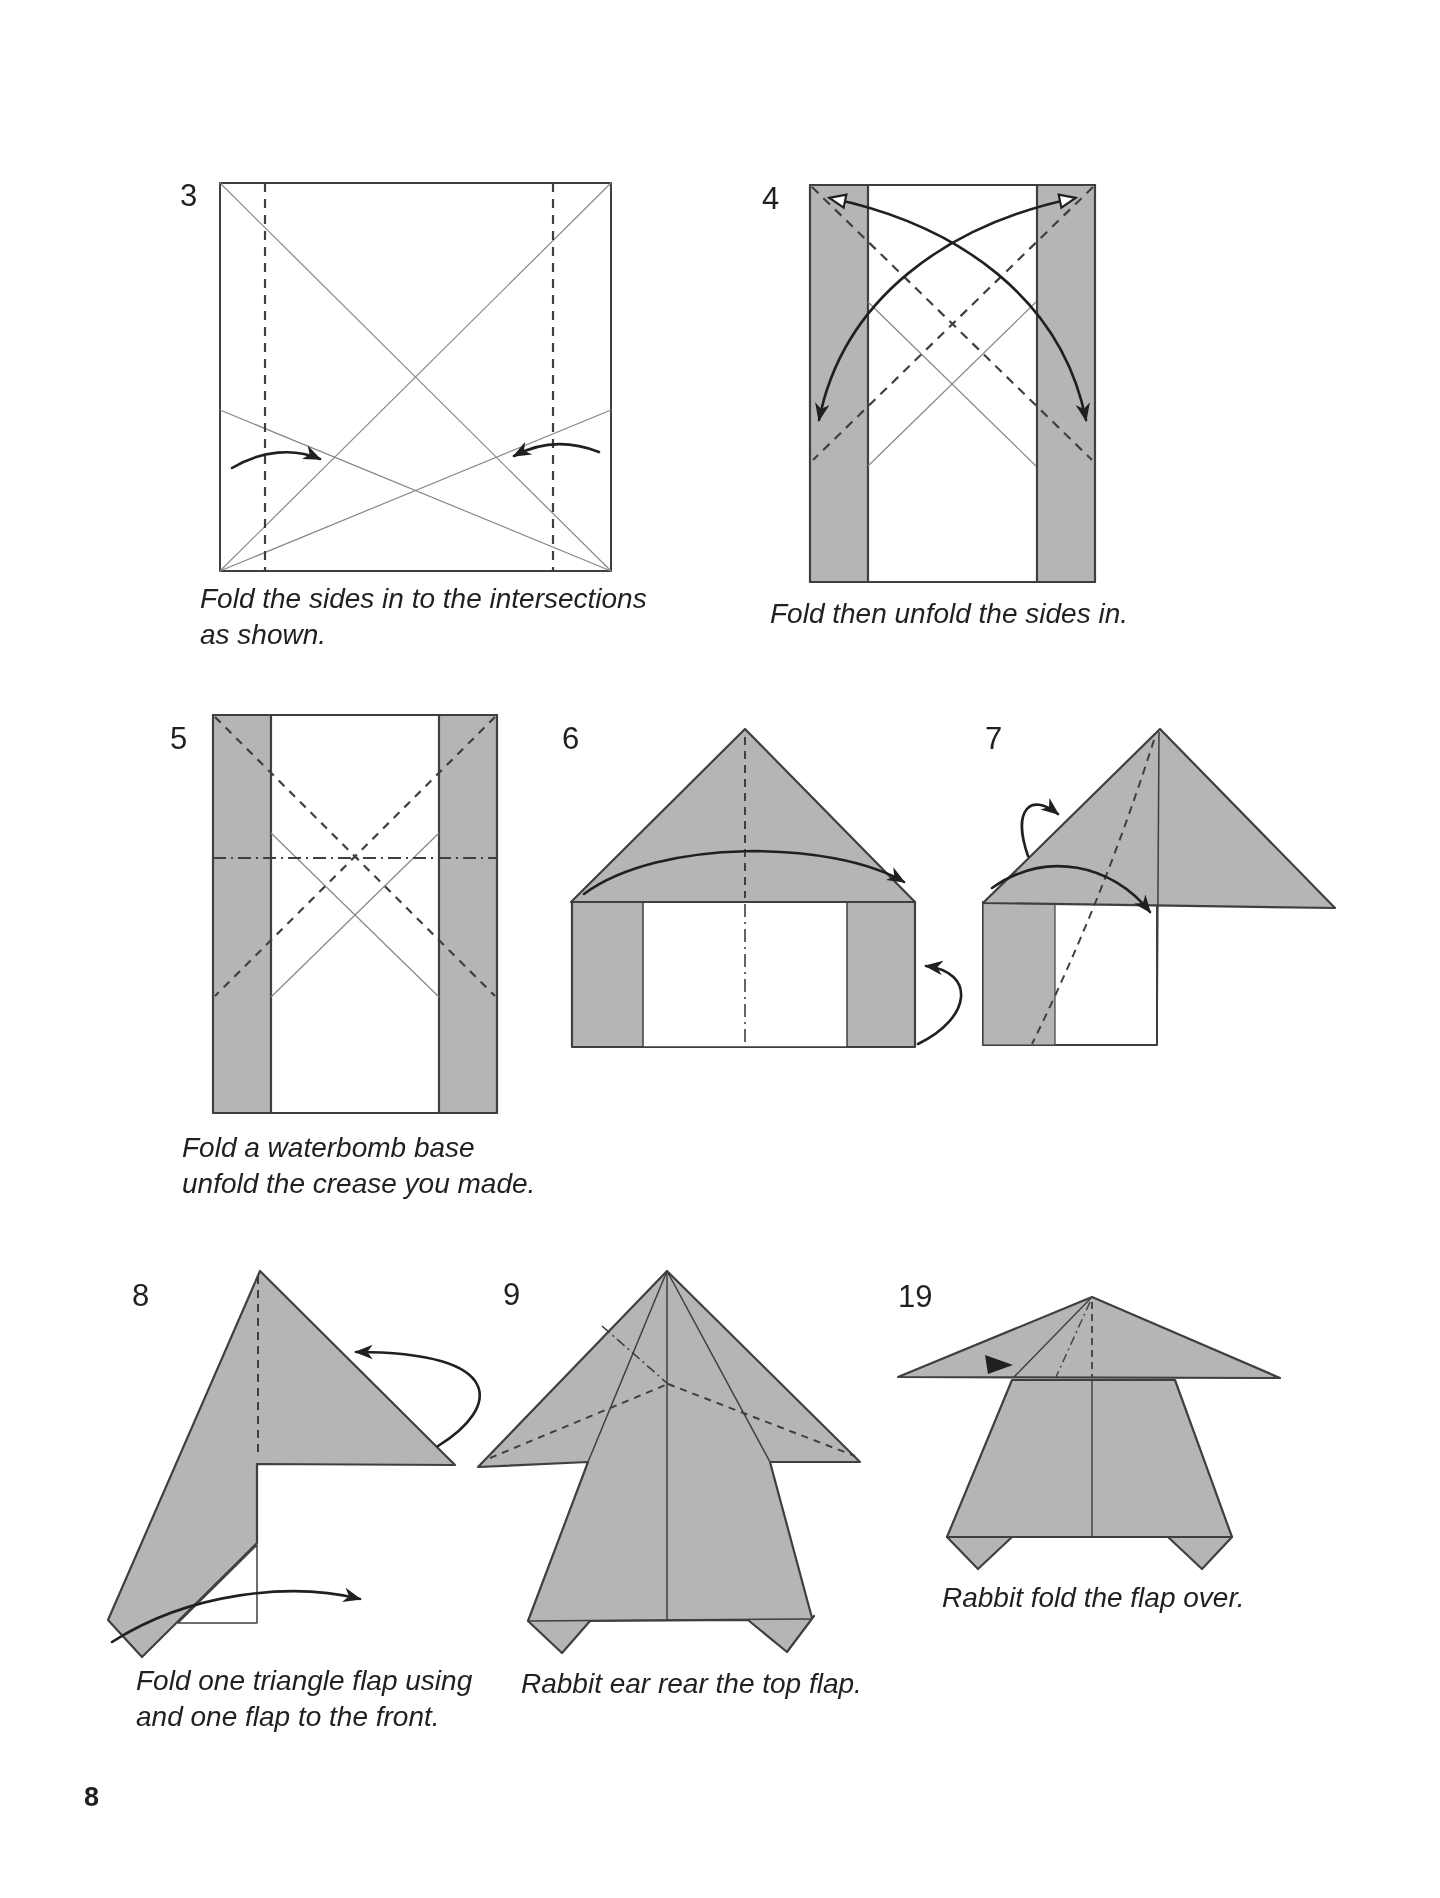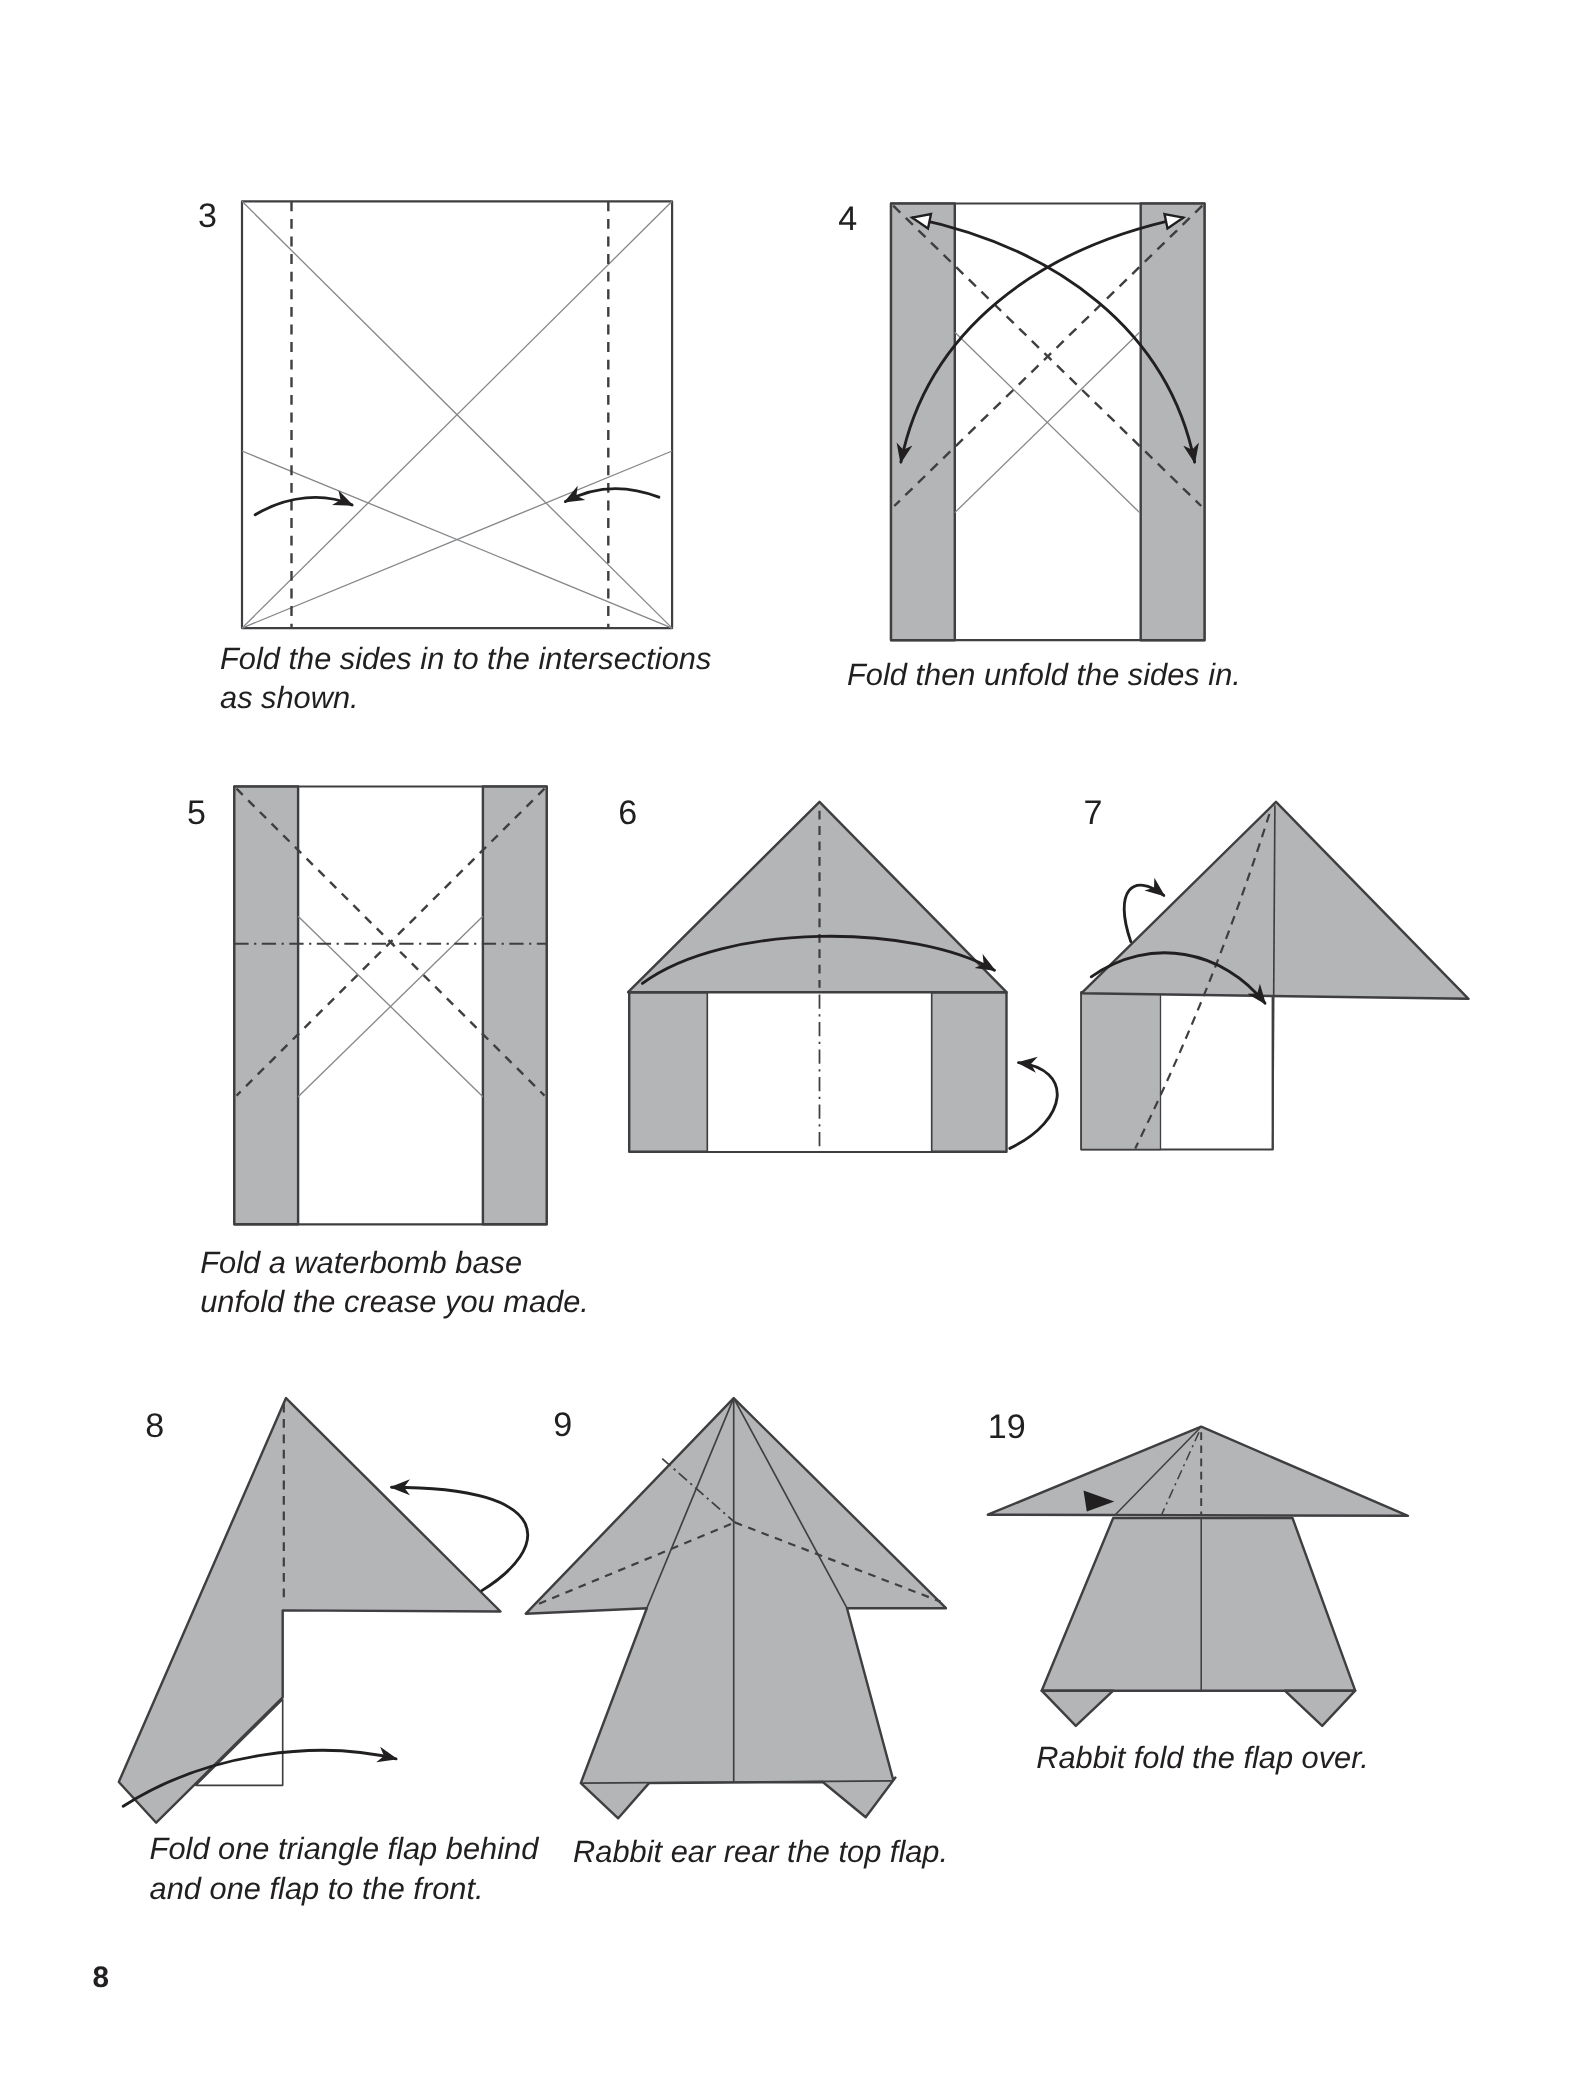--- a/index.html
+++ b/index.html
@@ -171,19 +171,19 @@
   <div class="step-num" style="left:985px;top:723px">7</div>
   <div class="step-num" style="left:132px;top:1280px">8</div>
   <div class="step-num" style="left:503px;top:1279px">9</div>
   <div class="step-num" style="left:898px;top:1281px">19</div>
 
   <div class="caption" style="left:200px;top:581px">Fold the sides in to the intersections
 as shown.</div>
   <div class="caption" style="left:770px;top:596px">Fold then unfold the sides in.</div>
   <div class="caption" style="left:182px;top:1130px">Fold a waterbomb base
 unfold the crease you made.</div>
-  <div class="caption" style="left:136px;top:1663px">Fold one triangle flap behind
+  <div class="caption" style="left:136px;top:1663px">Fold one triangle flap using
 and one flap to the front.</div>
   <div class="caption" style="left:521px;top:1666px">Rabbit ear rear the top flap.</div>
   <div class="caption" style="left:942px;top:1580px">Rabbit fold the flap over.</div>
 
   <div class="page-num" style="left:84px;top:1782px">8</div>
 </div>
 
 </body></html>

